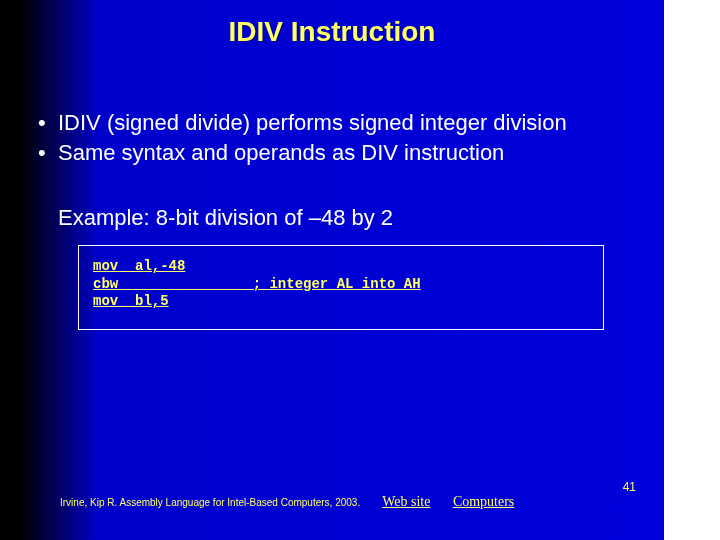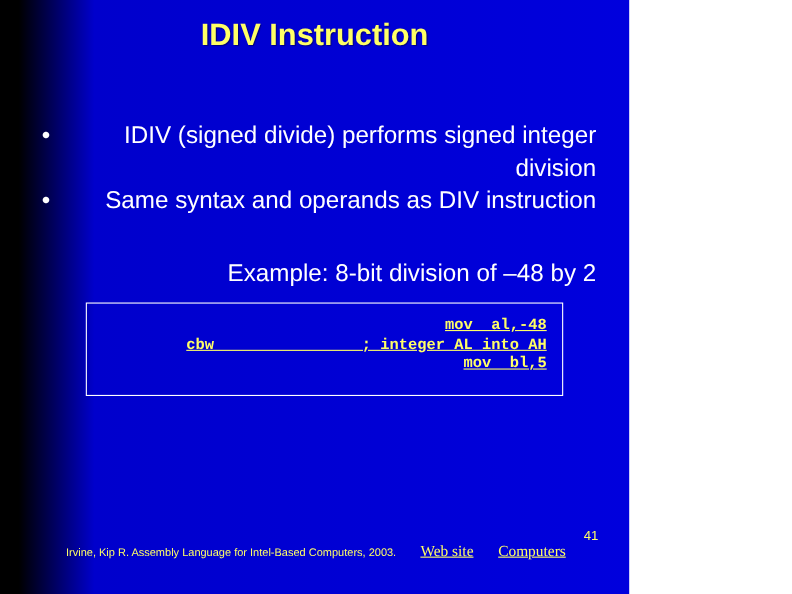--- a/index.html
+++ b/index.html
@@ -3,38 +3,37 @@
 <meta charset="utf-8">
 <style>
   html, body {
     margin: 0;
     padding: 0;
     width: 720px;
     height: 540px;
     overflow: hidden;
   }
   .slide {
-    width: 572px;
+    width: 664px;
     height: 540px;
     background: linear-gradient(to right, #000000 0%, #000000 3%, #0000cc 15%, #0000dd 100%);
     position: relative;
     font-family: Arial, Helvetica, sans-serif;
   }
   .title {
     text-align: center;
     font-size: 28px;
     font-weight: bold;
     color: #ffff66;
     padding-top: 16px;
     padding-bottom: 10px;
     text-shadow: 1px 1px 1px rgba(0,0,0,0.4);
   }
   .body {
     padding: 50px 30px 0 30px;
-    text-align: right;
   }
   .bullets {
     list-style: none;
     padding: 0;
     margin: 0;
   }
   .bullets li {
     color: #ffffff;
     font-size: 22px;
     line-height: 1.35;

